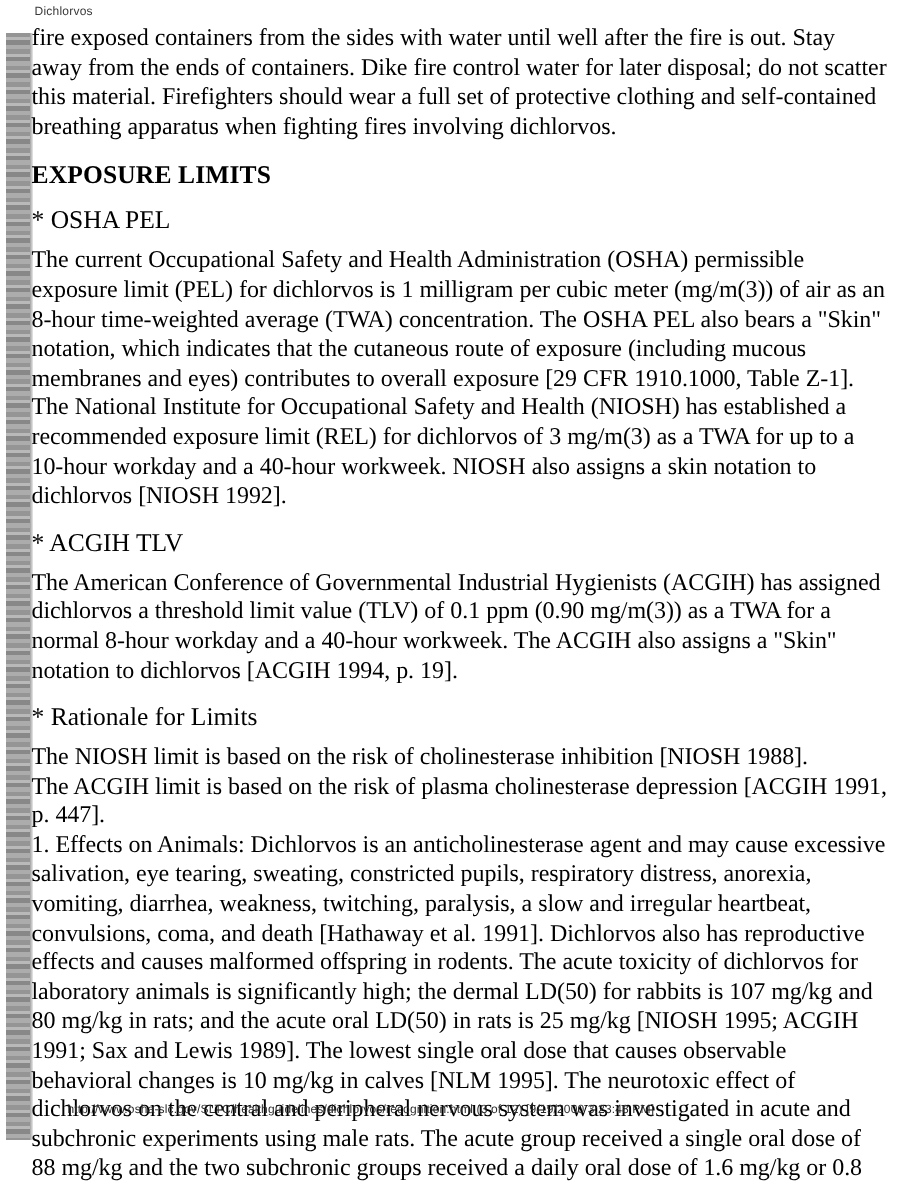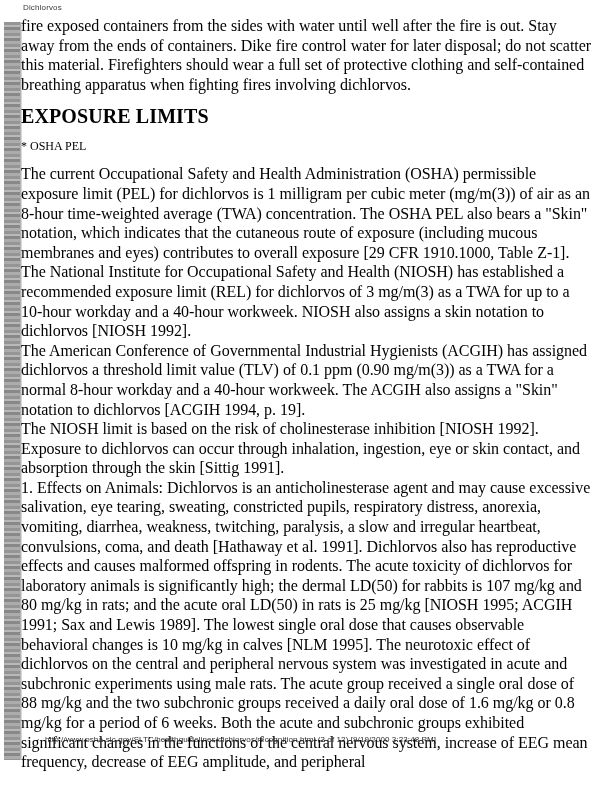--- a/index.html
+++ b/index.html
@@ -73,29 +73,29 @@
     margin: 0 0 0 0;
     font-size: 16px;
     line-height: 19.6px;
     text-align: left;
     letter-spacing: -0.05px;
     word-spacing: 0.1px;
   }
 
   h2.section-heading {
     margin: 13px 0 10px 0;
-    font-size: 20px;
+    font-size: 17px;
     line-height: 19px;
     font-weight: bold;
     letter-spacing: 0.1px;
   }
 
   p.sub-heading {
     margin: 11px 0 8px 0;
-    font-size: 12px;
+    font-size: 17px;
     line-height: 19px;
   }
 
   .block-gap-sm { margin-top: 9px; }
 
   
   .page-footer {
     position: absolute;
     left: 45px;
     top: 735px;
@@ -117,24 +117,26 @@
 
   <p class="body-text">fire exposed containers from the sides with water until well after the fire is out. Stay away from the ends of containers. Dike fire control water for later disposal; do not scatter this material. Firefighters should wear a full set of protective clothing and self-contained breathing apparatus when fighting fires involving dichlorvos.</p>
 
   <h2 class="section-heading">EXPOSURE LIMITS</h2>
 
   <p class="sub-heading">* OSHA PEL</p>
   <p class="body-text">The current Occupational Safety and Health Administration (OSHA) permissible exposure limit (PEL) for dichlorvos is 1 milligram per cubic meter (mg/m(3)) of air as an 8-hour time-weighted average (TWA) concentration. The OSHA PEL also bears a "Skin" notation, which indicates that the cutaneous route of exposure (including mucous membranes and eyes) contributes to overall exposure [29 CFR 1910.1000, Table Z-1].</p>
 
   <p class="body-text">The National Institute for Occupational Safety and Health (NIOSH) has established a recommended exposure limit (REL) for dichlorvos of 3 mg/m(3) as a TWA for up to a 10-hour workday and a 40-hour workweek. NIOSH also assigns a skin notation to dichlorvos [NIOSH 1992].</p>
 
+  <p class="sub-heading">* ACGIH TLV</p>
   <p class="body-text">The American Conference of Governmental Industrial Hygienists (ACGIH) has assigned dichlorvos a threshold limit value (TLV) of 0.1 ppm (0.90 mg/m(3)) as a TWA for a normal 8-hour workday and a 40-hour workweek. The ACGIH also assigns a "Skin" notation to dichlorvos [ACGIH 1994, p. 19].</p>
 
-  <p class="body-text">The NIOSH limit is based on the risk of cholinesterase inhibition [NIOSH 1992].</p>
+  <p class="sub-heading">* Rationale for Limits</p>
+  <p class="body-text">The NIOSH limit is based on the risk of cholinesterase inhibition [NIOSH 1988].</p>
+  <p class="body-text block-gap-sm">The ACGIH limit is based on the risk of plasma cholinesterase depression [ACGIH 1991, p. 447].</p>
 
 
-  <p class="body-text">Exposure to dichlorvos can occur through inhalation, ingestion, eye or skin contact, and absorption through the skin [Sittig 1991].</p>
 
   <p class="body-text block-gap-sm">1. Effects on Animals: Dichlorvos is an anticholinesterase agent and may cause excessive salivation, eye tearing, sweating, constricted pupils, respiratory distress, anorexia, vomiting, diarrhea, weakness, twitching, paralysis, a slow and irregular heartbeat, convulsions, coma, and death [Hathaway et al. 1991]. Dichlorvos also has reproductive effects and causes malformed offspring in rodents. The acute toxicity of dichlorvos for laboratory animals is significantly high; the dermal LD(50) for rabbits is 107 mg/kg and 80 mg/kg in rats; and the acute oral LD(50) in rats is 25 mg/kg [NIOSH 1995; ACGIH 1991; Sax and Lewis 1989]. The lowest single oral dose that causes observable behavioral changes is 10 mg/kg in calves [NLM 1995]. The neurotoxic effect of dichlorvos on the central and peripheral nervous system was investigated in acute and subchronic experiments using male rats. The acute group received a single oral dose of 88 mg/kg and the two subchronic groups received a daily oral dose of 1.6 mg/kg or 0.8 mg/kg for a period of 6 weeks. Both the acute and subchronic groups exhibited significant changes in the functions of the central nervous system, increase of EEG mean frequency, decrease of EEG amplitude, and peripheral</p>
 
 </div>
 
 <div class="page-footer">http://www.osha-slc.gov/SLTC/healthguidelines/dichlorvos/recognition.html (3 of 12) [9/19/2000 3:23:48 PM]</div>
 
 </body></html>

